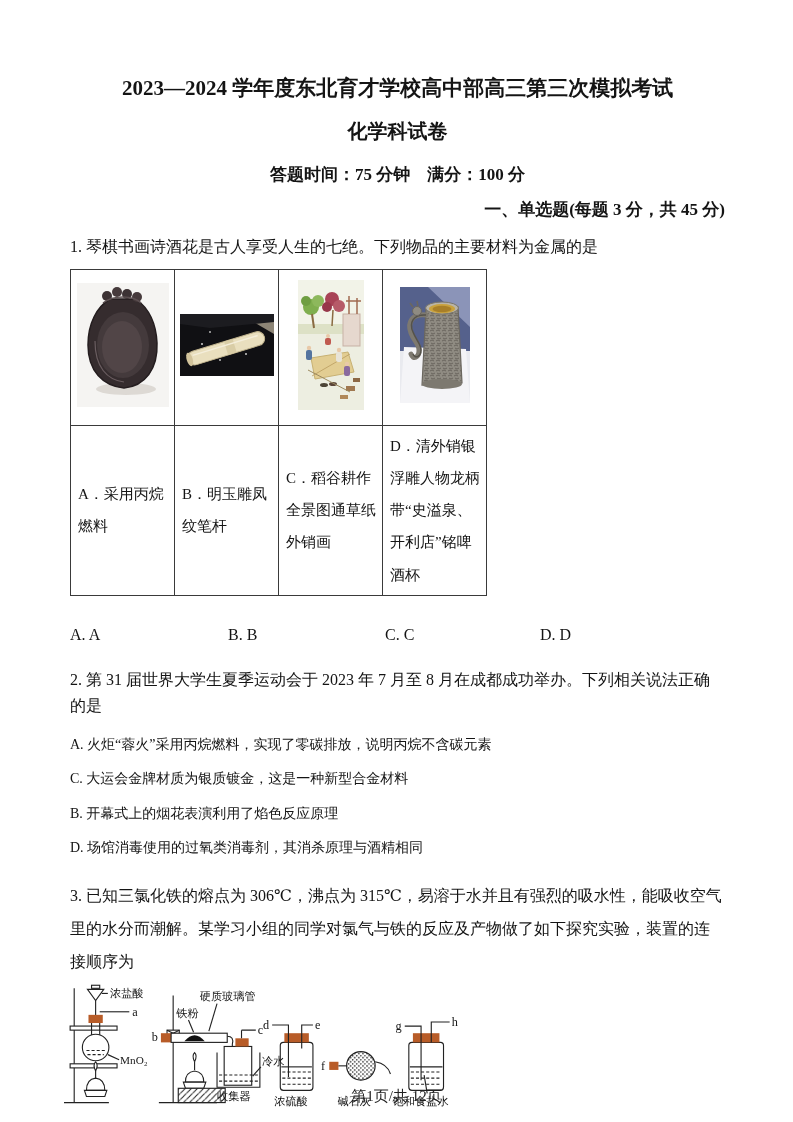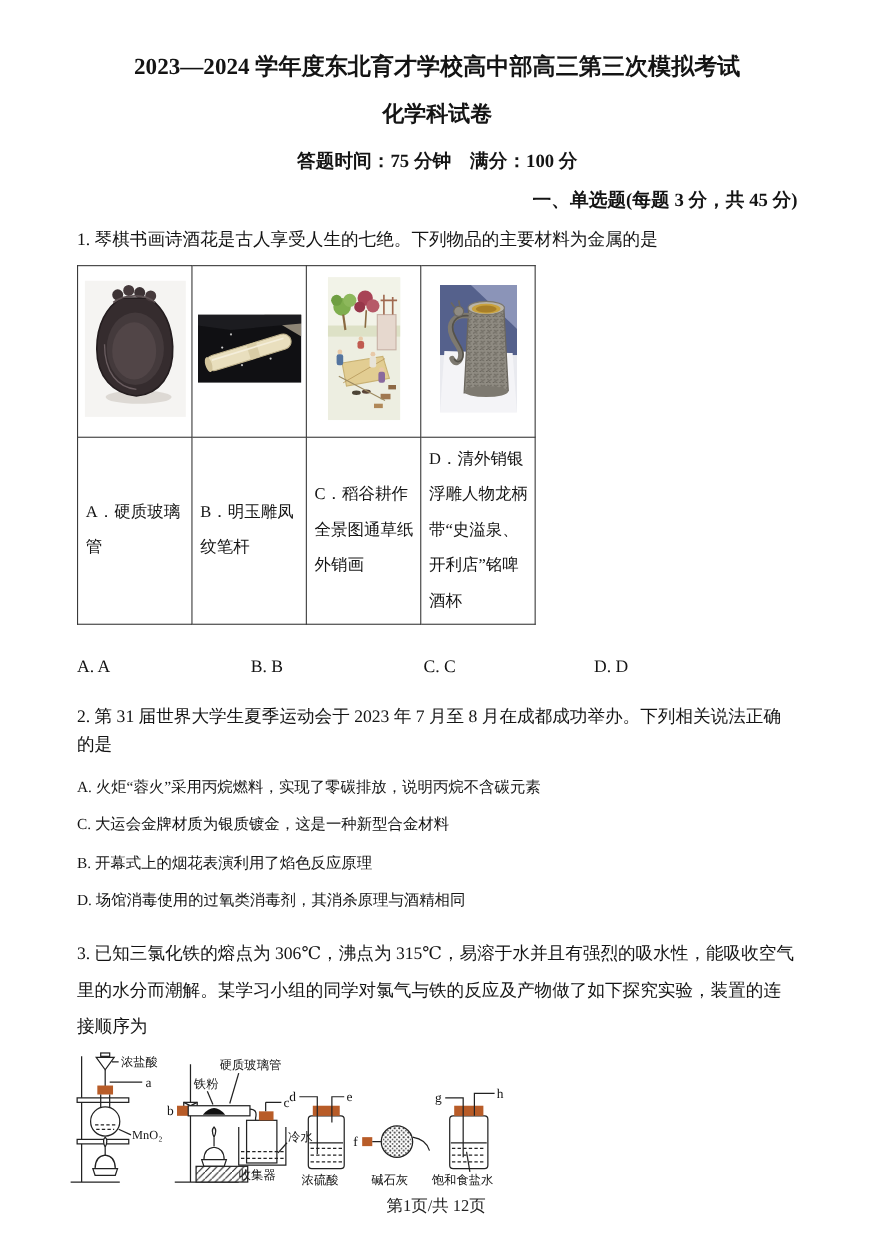--- a/index.html
+++ b/index.html
@@ -1,21 +1,21 @@
 <!DOCTYPE html>
 <html><head>
 <meta charset="utf-8">
 <style>
   * { margin:0; padding:0; box-sizing:border-box; }
   html,body { background:#ffffff; }
   .page {
     width:793px; height:1122px; margin:0 auto; position:relative;
     background:#ffffff; color:#141414; overflow:hidden;
     font-family:"Liberation Serif","DejaVu Serif",serif;
-    padding:48px 68px 0 70px;
+    padding:76px 68px 0 70px;
     border-radius:26px;
   }
   .title1 { font-size:21px; font-weight:bold; text-align:center; line-height:1.2; }
   .title2 { font-size:20px; font-weight:bold; text-align:center; margin-top:17px; }
   .exam-info { font-size:17px; font-weight:bold; text-align:center; margin-top:18px; }
   .masses { font-size:17px; font-weight:bold; margin-top:15px; white-space:pre-wrap; }
   .section-h { font-size:17px; font-weight:bold; margin-top:12px;text-align:right; }
   .stem { font-size:16px; margin-top:13px; line-height:1.65; }
   .q1-table { border-collapse:collapse; margin-top:8px; table-layout:fixed; }
   .q1-table td {
@@ -146,21 +146,21 @@
           <ellipse cx="42" cy="22" rx="9.5" ry="3.2" fill="#a87f28"></ellipse>
           <path d="M26,28 C12,26 7,36 11,46 C14,54 19,57 19,63 C19,71 13,73 11,67" fill="none" stroke="#7d7970" stroke-width="5" stroke-linecap="round"></path>
           <path d="M26,28 C13,27 9,36 13,45 C16,53 21,57 21,63 C21,70 15,72 13,67" fill="none" stroke="#55524a" stroke-width="1.5"></path>
           <circle cx="17" cy="24" r="4.5" fill="#8f8b82" stroke="#6b675f" stroke-width="1"></circle>
           <line x1="13" y1="20" x2="10" y2="16" stroke="#6b675f" stroke-width="1.5"></line>
           <line x1="18" y1="19" x2="17" y2="14" stroke="#6b675f" stroke-width="1.5"></line>
         </svg>
       </td>
     </tr>
     <tr class="txt-row">
-      <td>A．硬质玻璃管</td>
+      <td>A．采用丙烷燃料</td>
       <td>B．明玉雕凤纹笔杆</td>
       <td>C．稻谷耕作全景图通草纸外销画</td>
       <td>D．清外销银浮雕人物龙柄带“史溢泉、开利店”铭啤酒杯</td>
     </tr>
   </tbody>
     </table>
 
   <div class="choices4">
     <div>A. A</div>
     <div>B. B</div>

